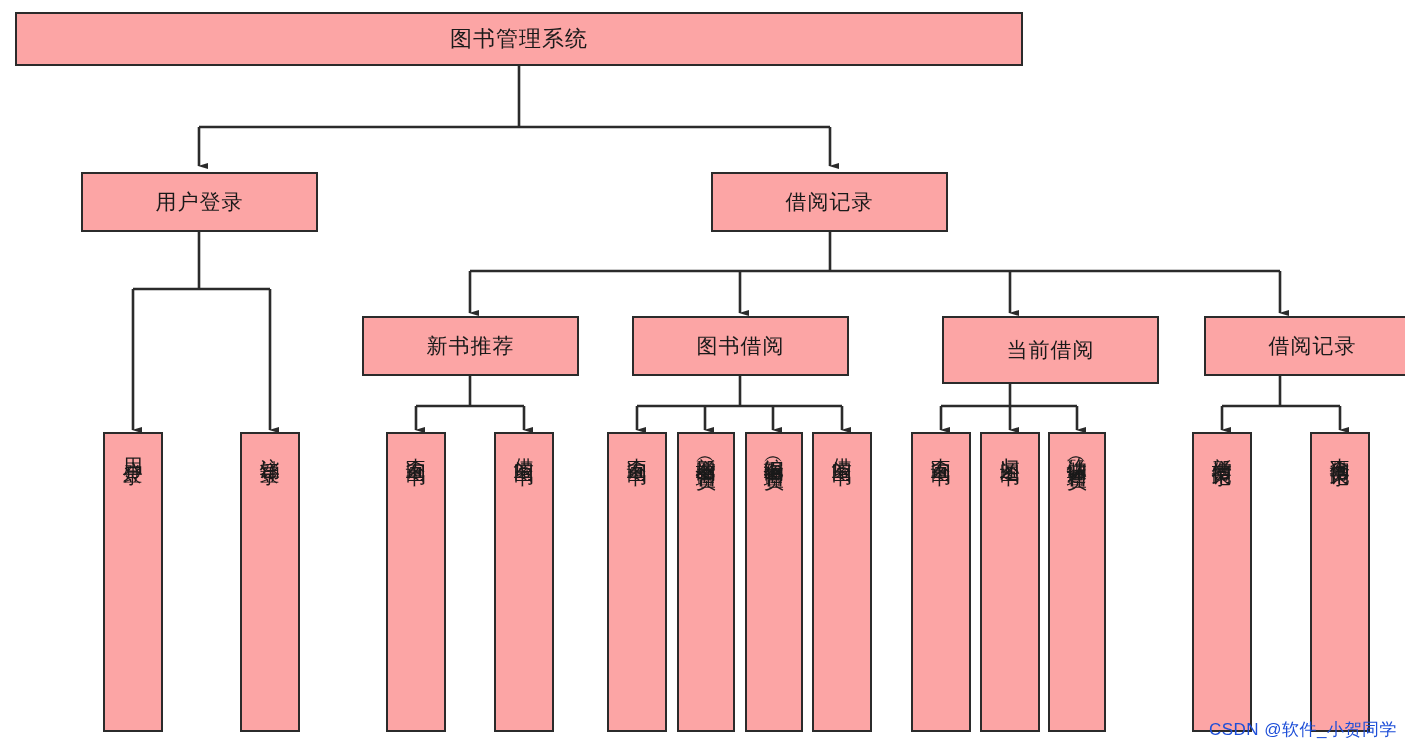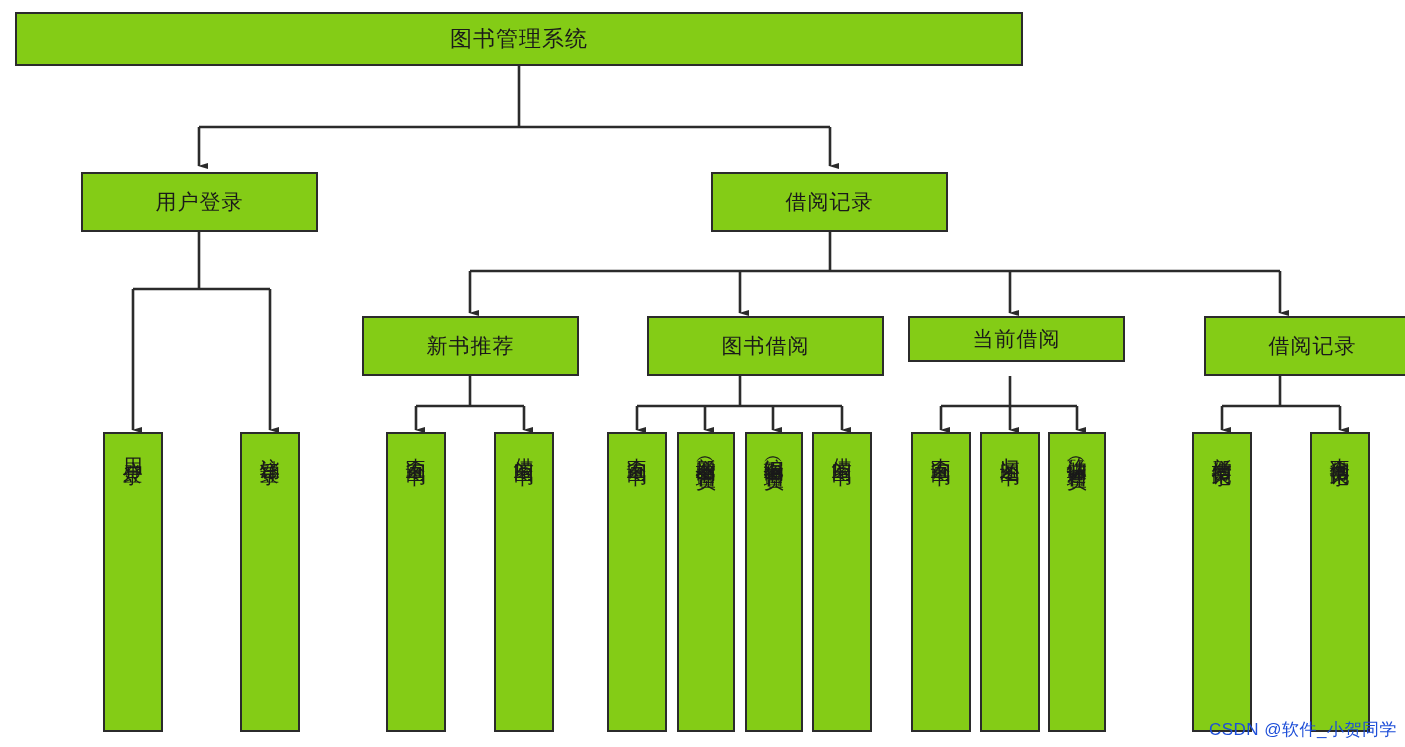--- a/index.html
+++ b/index.html
@@ -21,21 +21,21 @@
     left: 0;
     top: 0;
     width: 1405px;
     height: 747px;
     pointer-events: none;
   }
   .node {
     position: absolute;
     box-sizing: border-box;
     border: 2px solid #2b2b2b;
-    background: #84cc16;
+    background: #fca5a5;
     display: flex;
     align-items: center;
     justify-content: center;
     color: #1a1a1a;
   }
   .node.horiz {
     font-size: 21px;
     letter-spacing: 1px;
     line-height: 1.2;
   }
@@ -136,25 +136,25 @@
   </div>
 
   <div class="node horiz" style="left:711px; top:172px; width:237px; height:60px;">
     <span>借阅记录</span>
   </div>
 
   <div class="node horiz" style="left:362px; top:316px; width:217px; height:60px;">
     <span>新书推荐</span>
   </div>
 
-  <div class="node horiz" style="left:632px; top:316px; width:237px; height:60px;margin-left:15px;">
+  <div class="node horiz" style="left:632px; top:316px; width:217px; height:60px;">
     <span>图书借阅</span>
   </div>
 
-  <div class="node horiz" style="left:908px; top:316px; width:217px; height:46px;">
+  <div class="node horiz" style="left:942px; top:316px; width:217px; height:68px;">
     <span>当前借阅</span>
   </div>
 
   <div class="node horiz" style="left:1204px; top:316px; width:217px; height:60px;">
     <span>借阅记录</span>
   </div>
 
   <div class="node leaf" style="left:103px; top:432px; width:60px; height:300px;">
     <span class="vlabel">用户登录</span>
   </div>

